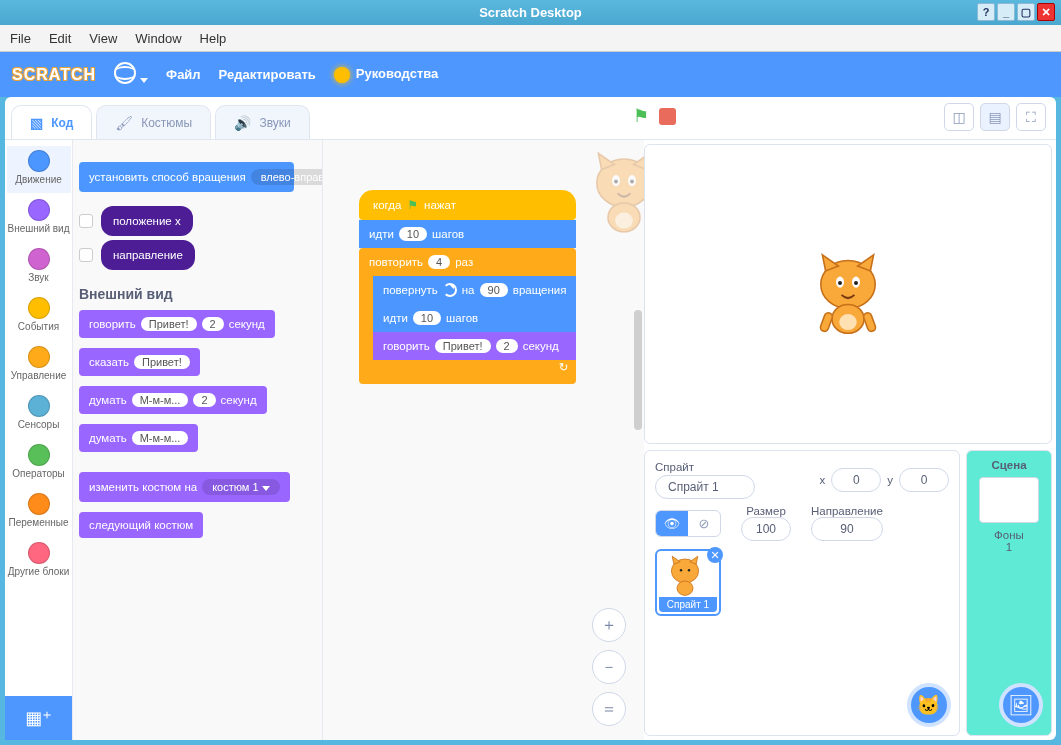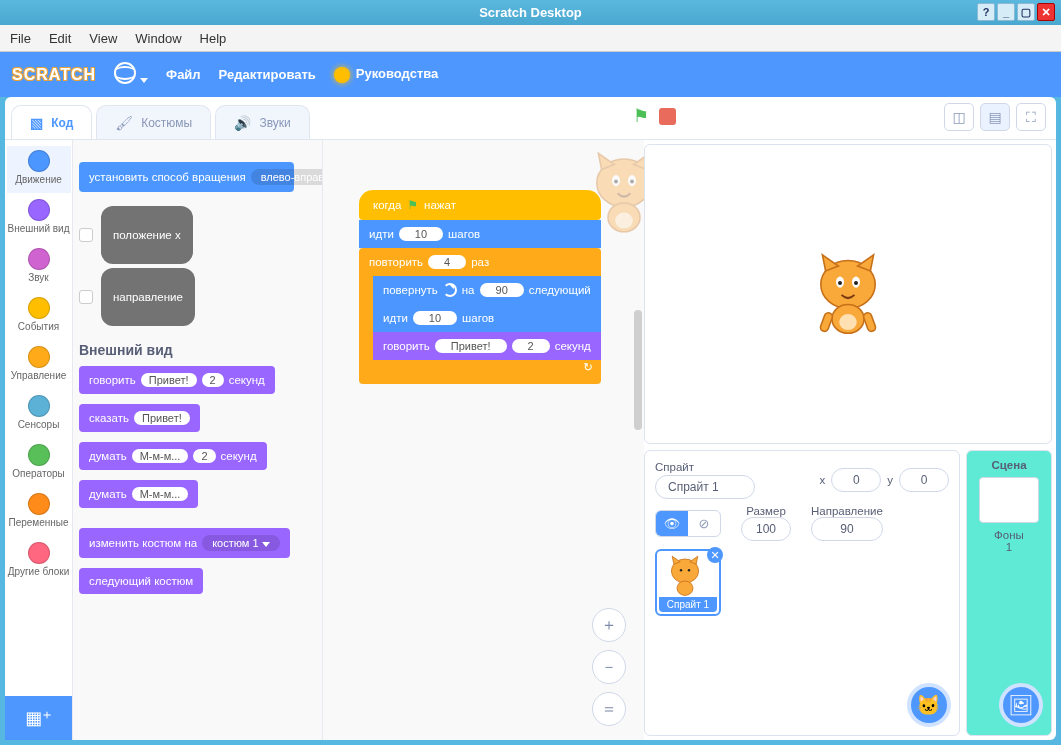--- a/index.html
+++ b/index.html
@@ -51,41 +51,41 @@
   .palette { width:250px; background:#f9f9f9; border-right:1px solid #e6e9f0; overflow:hidden; padding:8px 6px; position:relative;}
   .palette-inner{ position:relative; }
   .blk { border-radius:4px; padding:7px 10px; color:#fff; font-size:11.5px; margin-bottom:10px; display:inline-flex; align-items:center; gap:5px; white-space:nowrap; position:relative;}
   .blk.motion{ background:#4c97ff;}
   .blk.looks{ background:#9966ff;}
   .blk .pill{ background:#fff;color:#555;border-radius:10px;padding:1px 8px;font-size:11px;}
   .blk .drop{ background:rgba(0,0,0,.12);border-radius:10px;padding:2px 10px;font-size:11px;color:#fff;}
   .blk .caretw{display:inline-block;width:0;height:0;border-left:4px solid transparent;border-right:4px solid transparent;border-top:5px solid #fff;margin-left:3px;}
   .reporter { display:flex; align-items:center; gap:8px; margin:4px 0; }
   .reporter .chk{ width:14px;height:14px;border:1px solid #ccc;border-radius:3px;background:#fff;}
-  .reporter .rpill{ background:#737373;color:#fff;border-radius:12px;padding:23px 12px;font-size:11.5px;}
+  .reporter .rpill{ background:#4c1d95;color:#fff;border-radius:12px;padding:9px 12px;font-size:11.5px;}
   .catheader{ font-weight:bold; color:#575e75; font-size:14px; margin:16px 0 8px;}
 
   
   .canvas { flex:1; background:#f9f9f9; position:relative; overflow:hidden;}
   .scrollbar-v{ position:absolute; right:2px; top:170px; width:8px; height:120px; background:#cfcfcf; border-radius:4px;}
   .zoombox{ position:absolute; right:18px; bottom:14px; display:flex; flex-direction:column; gap:8px;}
   .zbtn{ width:34px;height:34px;border-radius:50%;background:#fff;border:1px solid #d0d8e8;display:flex;align-items:center;justify-content:center;color:#7a8aa8;font-size:16px;cursor:pointer;}
   .watermark{ position:absolute; right:12px; top:6px; width:48px;height:48px; opacity:.35;}
 
   
   .stack{ position:absolute; left:36px; top:50px; font-size:11.5px;}
   .hat{ background:#ffbf00;color:#fff;border-radius:14px 14px 4px 4px;padding:8px 14px; display:flex;align-items:center;gap:6px;}
   .sb{ padding:7px 10px;color:#fff;display:flex;align-items:center;gap:5px;white-space:nowrap;}
   .sb.motion{background:#4c97ff;}
   .sb.looks{background:#9966ff;}
   .cblock{ background:#ffab19; border-radius:4px; padding-bottom:10px; position:relative;}
   .cblock .ctop{ padding:7px 10px;color:#fff;display:flex;align-items:center;gap:5px;}
   .cblock .cinner{ margin-left:14px; background:transparent;}
   .cblock .cfoot{ height:14px; display:flex;justify-content:flex-end;padding-right:8px;color:#fff;}
-  .sb .pill,.ctop .pill,.hat .pill{background:#fff;color:#555;border-radius:10px;padding:1px 16px;font-size:11px;}
+  .sb .pill,.ctop .pill,.hat .pill{background:#fff;color:#555;border-radius:10px;padding:1px 8px;font-size:11px;}
   .rot-icon{ width:14px;height:14px;border:2px solid #fff;border-radius:50%;border-left-color:transparent;position:relative;display:inline-block;}
   .rot-icon::after{content:"";position:absolute;right:-2px;top:-3px;border:3px solid transparent;border-bottom-color:#fff;transform:rotate(45deg);}
   .miniflag{color:#4cbf56;font-size:12px;}
 
   
   .rightcol{ width:412px; display:flex; flex-direction:column; gap:6px; padding:4px 4px 4px 0;}
   .stage{ flex:0 0 300px; background:#fff; border:1px solid #dce2ee; border-radius:6px; position:relative; overflow:hidden;}
   .cat-sprite{ position:absolute; left:50%; top:50%; transform:translate(-50%,-50%);}
 
   .bottompanes{ flex:1; display:flex; gap:6px;border-radius:21px;}
@@ -264,21 +264,21 @@
             <span>повторить</span>
             <span class="pill">4</span>
             <span>раз</span>
           </div>
           <div class="cinner">
             <div class="sb motion">
               <span>повернуть</span>
               <span class="rot-icon"></span>
               <span>на</span>
               <span class="pill">90</span>
-              <span>следующий</span>
+              <span>вращения</span>
             </div>
             <div class="sb motion">
               <span>идти</span>
               <span class="pill">10</span>
               <span>шагов</span>
             </div>
             <div class="sb looks">
               <span>говорить</span>
               <span class="pill">Привет!</span>
               <span class="pill">2</span>

